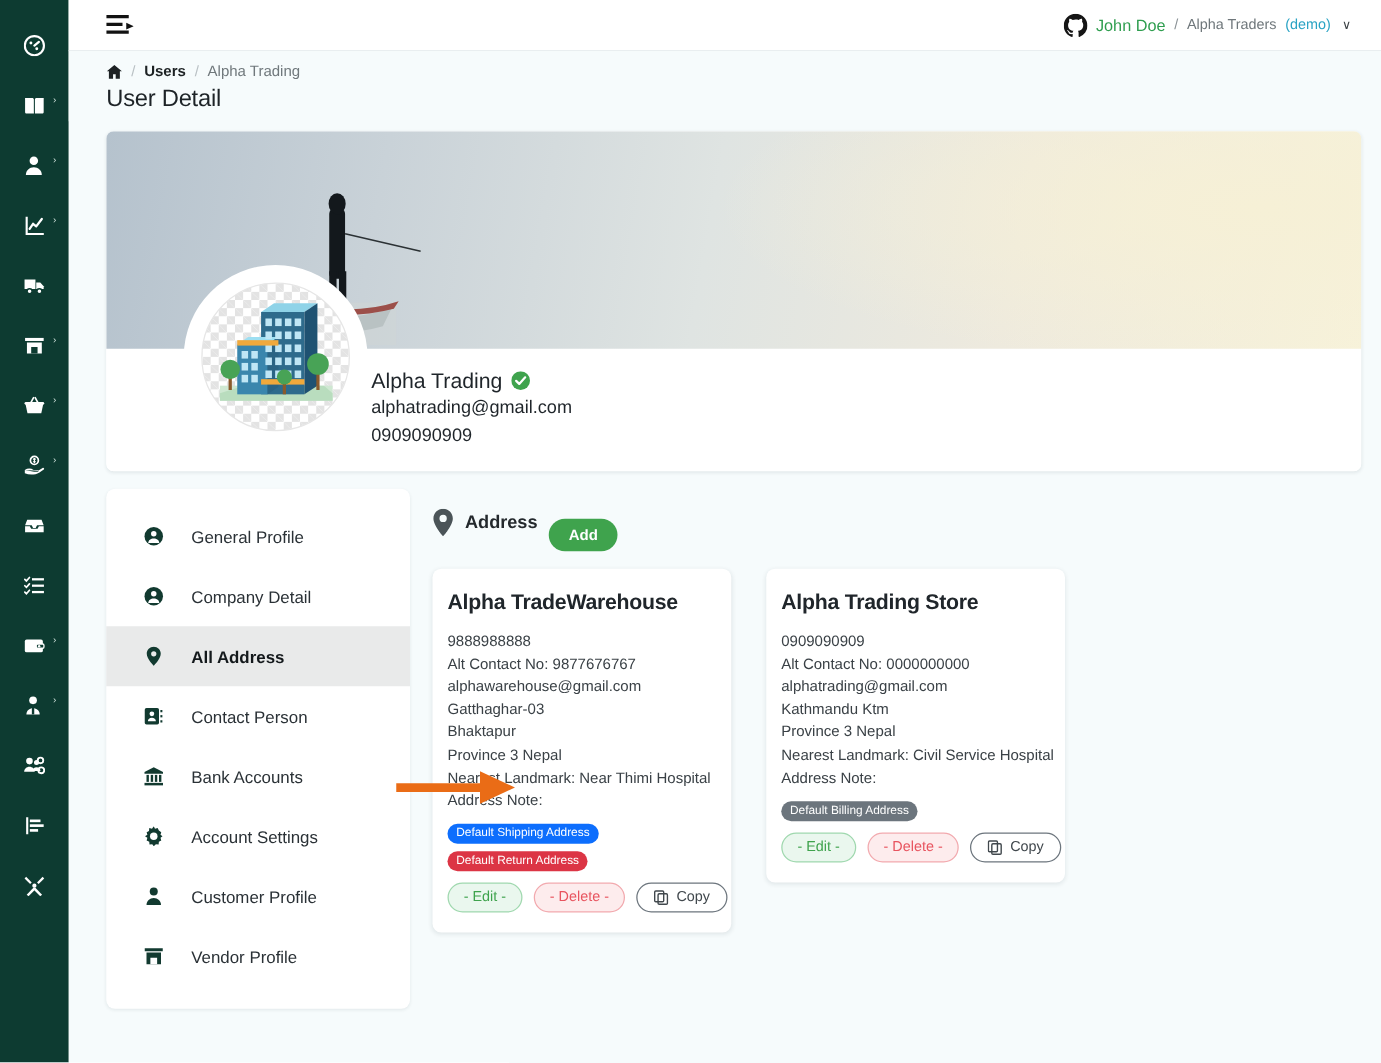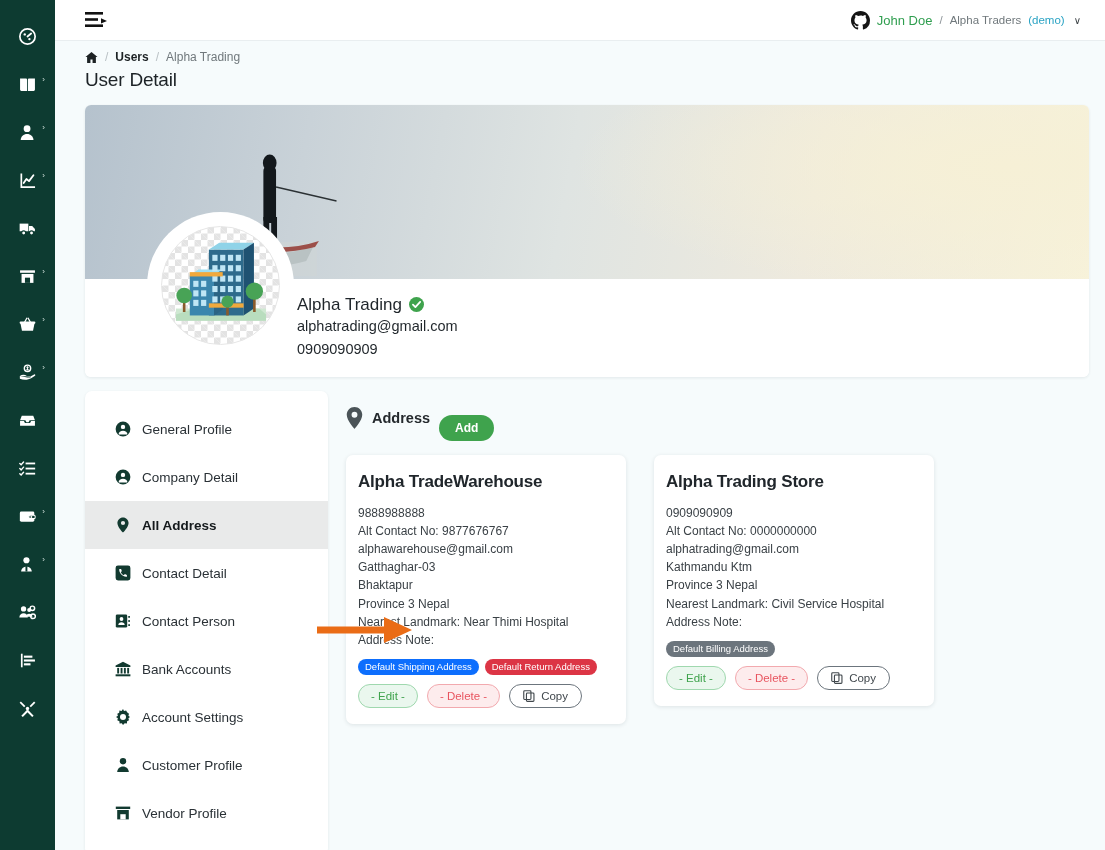--- a/index.html
+++ b/index.html
@@ -114,41 +114,41 @@
 
   
   .tabscard {
     width: 243px; flex: 0 0 243px;
     background: #ffffff; border-radius: 7px;
     box-shadow: 0 1px 3px rgba(20,40,50,.09);
     padding: 14px 0 18px 0;
     align-self: flex-start;
   }
   .tab {
-    height: 48px; display: flex; align-items: center; gap: 11px;
+    height: 48px; display: flex; align-items: center; gap: 22px;
     padding: 0 18px 0 29px; font-size: 13.5px; color: #2a3136; cursor: pointer;
   }
   .tab .ti { width: 17px; height: 17px; display:flex; align-items:center; justify-content:center; }
   .tab .ti svg { width: 16px; height: 16px; fill: #123a30; display:block; }
   .tab.active { background: #e9eaea; font-weight: bold; color: #14191c; }
 
   
   .addrcol { flex: 1 1 auto; min-width: 0; }
   .addrhead { display: flex; align-items: center; gap: 9px; margin: 3px 0 14px 0; }
   .pinbig { width: 17px; height: 22px; display:block; }
   .pinbig svg { width: 17px; height: 22px; fill: #4b5458; display:block; }
   .addrtitle { font-size: 14.5px; font-weight: bold; color: #24292d; text-align: right; }
   .addbtn {
     background: #3fa34d; color: #ffffff; border: none;
     border-radius: 14px; padding: 6px 16px;
     font-size: 12px; font-weight: bold; font-family: inherit; cursor: pointer; margin-top: 21px;
   }
   .cards { display: flex; gap: 28px; align-items: flex-start; }
   .card {
-    width: 280px; background: #ffffff; border-radius: 7px;
+    width: 239px; background: #ffffff; border-radius: 7px;
     box-shadow: 0 1px 4px rgba(20,40,50,.11);
     padding: 17px 0 16px 12px;
   }
   .card h3 { font-size: 17px; color: #20262b; font-weight: bold; margin: 0 0 12px 0; letter-spacing:-.2px;}
   .card .ln { font-size: 12px; color: #3a4146; line-height: 1.51; }
   .badges { display: flex; gap: 6px; margin: 10px 0 9px 0; flex-wrap: wrap; }
   .badge {
     border-radius: 10px; padding: 2px 7px 3px 7px;
     font-size: 9.5px; color: #ffffff; white-space: nowrap;
   }
@@ -472,29 +472,20 @@
             </span>
             <span>Company Detail</span>
           </div>
           <div class="tab active">
             <span class="ti">
               <svg viewBox="0 0 16 16">
                 <path d="M8 .4C4.9.4 2.4 2.9 2.4 6c0 4.2 5.6 9.6 5.6 9.6S13.6 10.2 13.6 6C13.6 2.9 11.1.4 8 .4zm0 7.7A2.1 2.1 0 1 1 8 3.9a2.1 2.1 0 0 1 0 4.2z"></path>
               </svg>
             </span>
             <span>All Address</span>
-          </div>
-          <div class="tab">
-            <span class="ti">
-              <svg viewBox="0 0 16 16">
-                <rect x="0.6" y="0.6" width="14.8" height="14.8" rx="2.4"></rect>
-                <path d="M4.3 4.1 L6.1 4.1 L6.9 6.2 L5.7 7.1 C6.3 8.5 7.5 9.7 8.9 10.3 L9.8 9.1 L11.9 9.9 L11.9 11.7 C8.2 12.4 3.6 7.8 4.3 4.1z" fill="#fff"></path>
-              </svg>
-            </span>
-            <span>Contact Detail</span>
           </div>
           <div class="tab">
             <span class="ti">
               <svg viewBox="0 0 16 16">
                 <rect x="0.8" y="1.4" width="11.4" height="13.2" rx="1.4"></rect>
                 <circle cx="6.5" cy="6" r="1.9" fill="#fff"></circle>
                 <path d="M3.3 11.9c0-1.6 1.4-2.7 3.2-2.7s3.2 1.1 3.2 2.7z" fill="#fff"></path>
                 <rect x="13.3" y="3" width="1.6" height="1.8"></rect>
                 <rect x="13.3" y="7.1" width="1.6" height="1.8"></rect>
                 <rect x="13.3" y="11.2" width="1.6" height="1.8"></rect>

